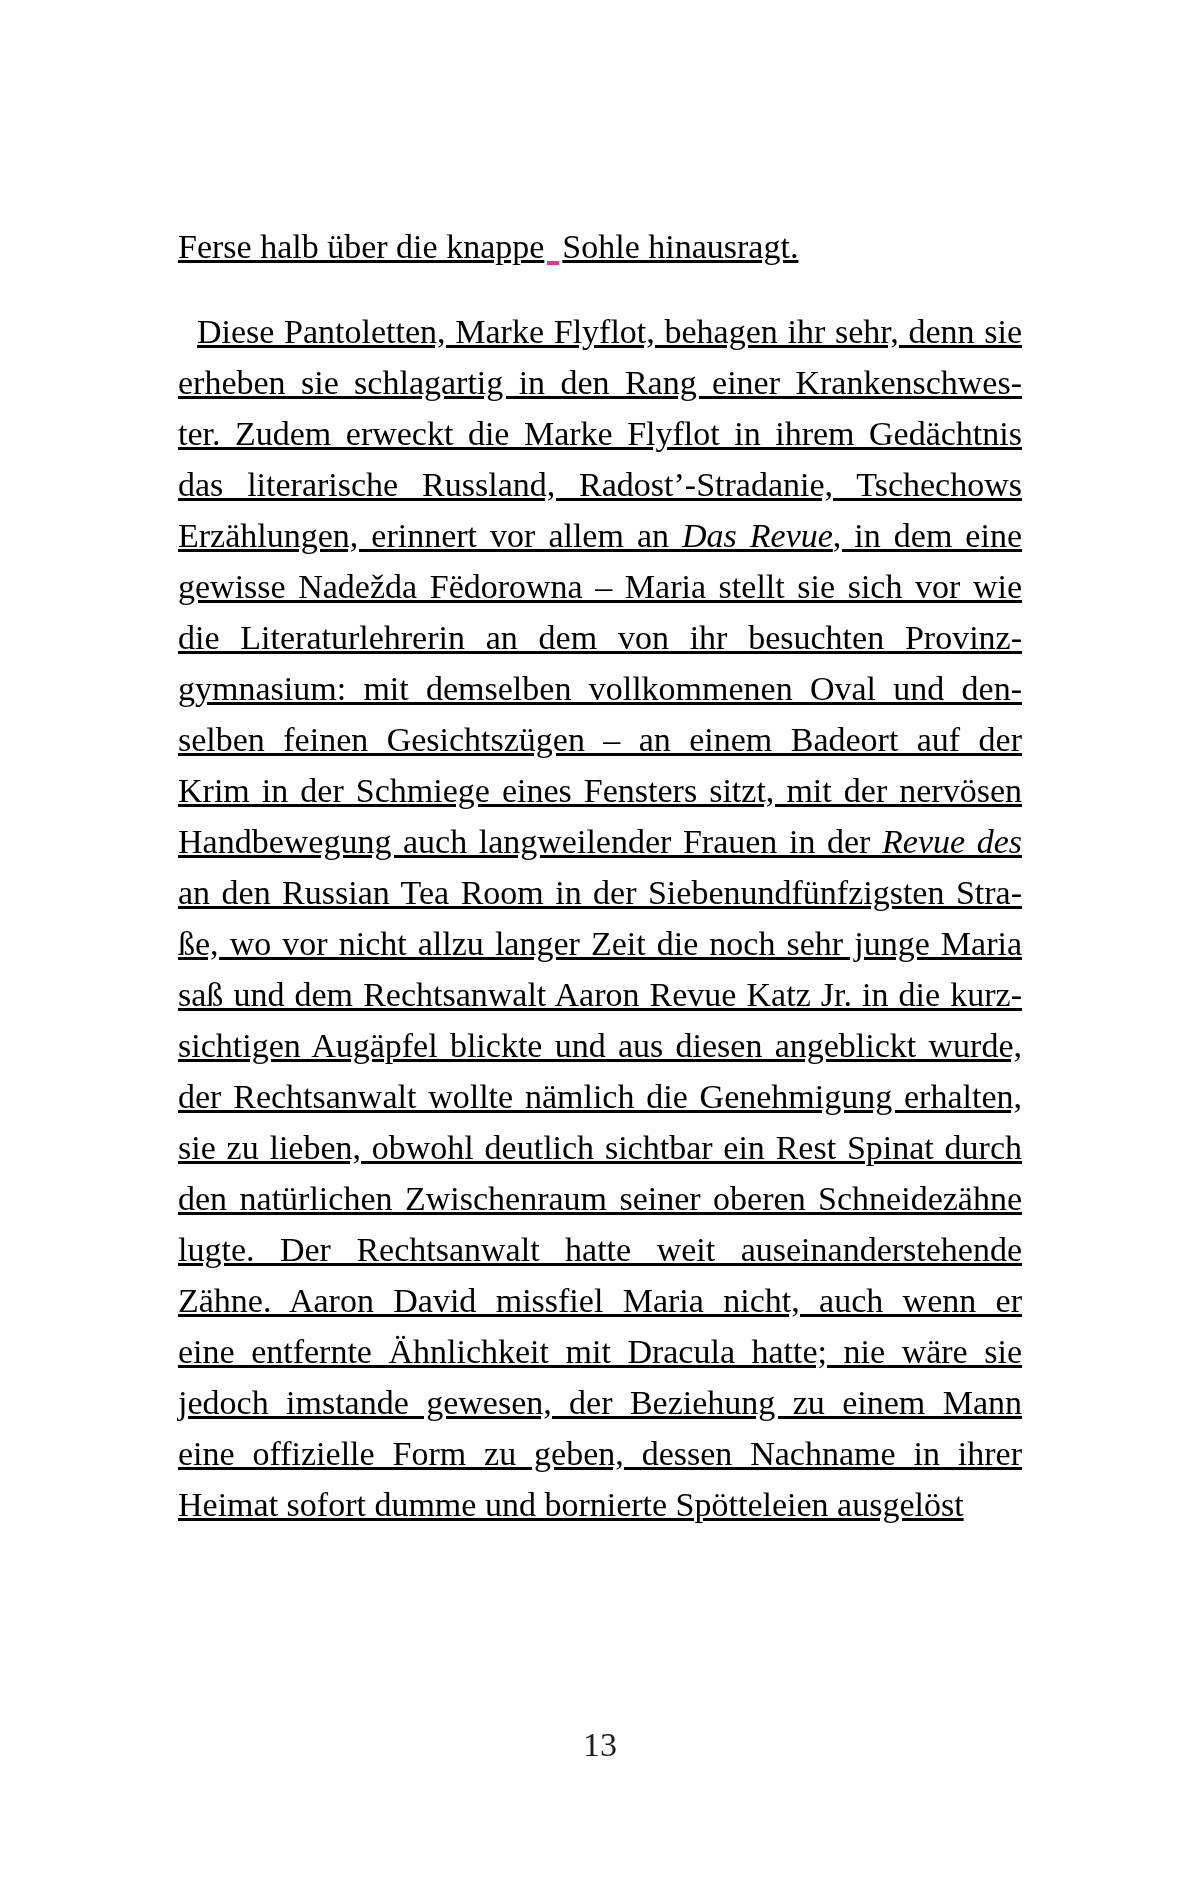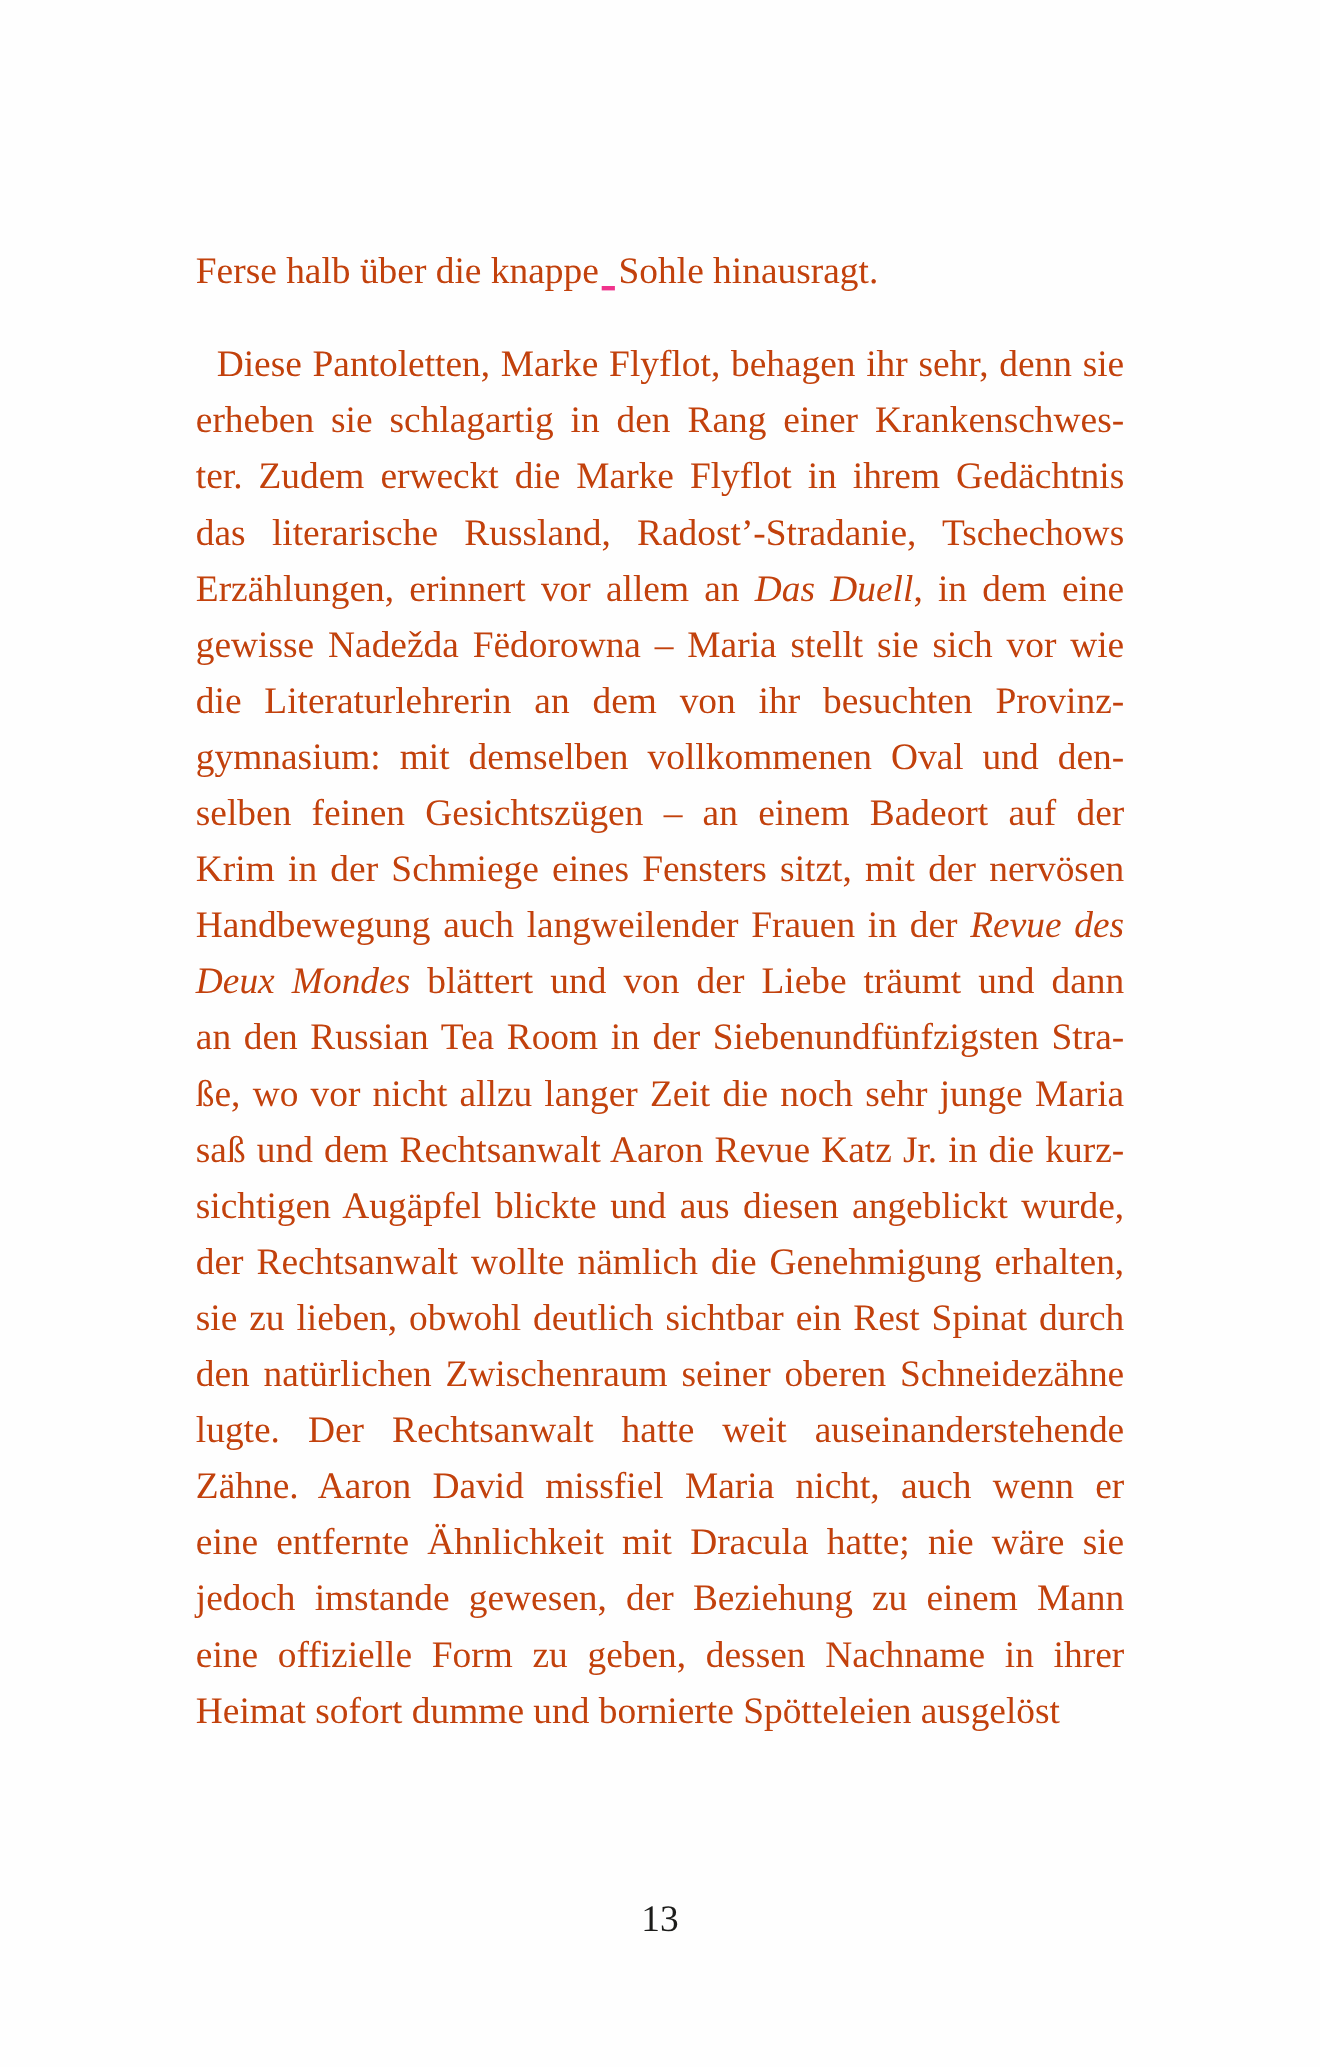--- a/index.html
+++ b/index.html
@@ -59,34 +59,33 @@
     text-align: center;
     color: #1c1c1a;
     font-size: 34px;
     line-height: 1;
   }
 </style>
 </head>
 <body style="background: rgb(254, 254, 254);">
 
 <div class="page">
-  <div class="text-block" style="color: #c2410c;">
+  <div class="text-block" style="color: #000000; text-decoration: underline;">
       <div class="line align-left"><span class="roman">Ferse halb über die knappe</span><span class="insert-mark" style="background: rgb(240, 51, 140);"></span><span class="roman">Sohle hinausragt.</span></div>
       <div class="line indent"><span class="roman">Diese Pantoletten, Marke Flyflot, behagen ihr sehr, denn sie</span></div>
       <div class="line"><span class="roman">erheben sie schlagartig in den Rang einer Krankenschwes-</span></div>
       <div class="line"><span class="roman">ter. Zudem erweckt die Marke Flyflot in ihrem Gedächtnis</span></div>
       <div class="line"><span class="roman">das literarische Russland, Radost’-Stradanie, Tschechows</span></div>
-      <div class="line"><span class="roman">Erzählungen, erinnert vor allem an </span><span class="italic">Das Duell</span><span class="roman">, in dem eine</span></div>
+      <div class="line"><span class="roman">Erzählungen, erinnert vor allem an </span><span class="italic">Das Revue</span><span class="roman">, in dem eine</span></div>
       <div class="line"><span class="roman">gewisse Nadežda Fëdorowna – Maria stellt sie sich vor wie</span></div>
       <div class="line"><span class="roman">die Literaturlehrerin an dem von ihr besuchten Provinz-</span></div>
       <div class="line"><span class="roman">gymnasium: mit demselben vollkommenen Oval und den-</span></div>
       <div class="line"><span class="roman">selben feinen Gesichtszügen – an einem Badeort auf der</span></div>
       <div class="line"><span class="roman">Krim in der Schmiege eines Fensters sitzt, mit der nervösen</span></div>
       <div class="line"><span class="roman">Handbewegung auch langweilender Frauen in der </span><span class="italic">Revue des</span></div>
-      <div class="line"><span class="italic">Deux Mondes</span><span class="roman"> blättert und von der Liebe träumt und dann</span></div>
       <div class="line"><span class="roman">an den Russian Tea Room in der Siebenundfünfzigsten Stra-</span></div>
       <div class="line"><span class="roman">ße, wo vor nicht allzu langer Zeit die noch sehr junge Maria</span></div>
       <div class="line"><span class="roman">saß und dem Rechtsanwalt Aaron Revue Katz Jr. in die kurz-</span></div>
       <div class="line"><span class="roman">sichtigen Augäpfel blickte und aus diesen angeblickt wurde,</span></div>
       <div class="line"><span class="roman">der Rechtsanwalt wollte nämlich die Genehmigung erhalten,</span></div>
       <div class="line"><span class="roman">sie zu lieben, obwohl deutlich sichtbar ein Rest Spinat durch</span></div>
       <div class="line"><span class="roman">den natürlichen Zwischenraum seiner oberen Schneidezähne</span></div>
       <div class="line"><span class="roman">lugte. Der Rechtsanwalt hatte weit auseinanderstehende</span></div>
       <div class="line"><span class="roman">Zähne. Aaron David missfiel Maria nicht, auch wenn er</span></div>
       <div class="line"><span class="roman">eine entfernte Ähnlichkeit mit Dracula hatte; nie wäre sie</span></div>

